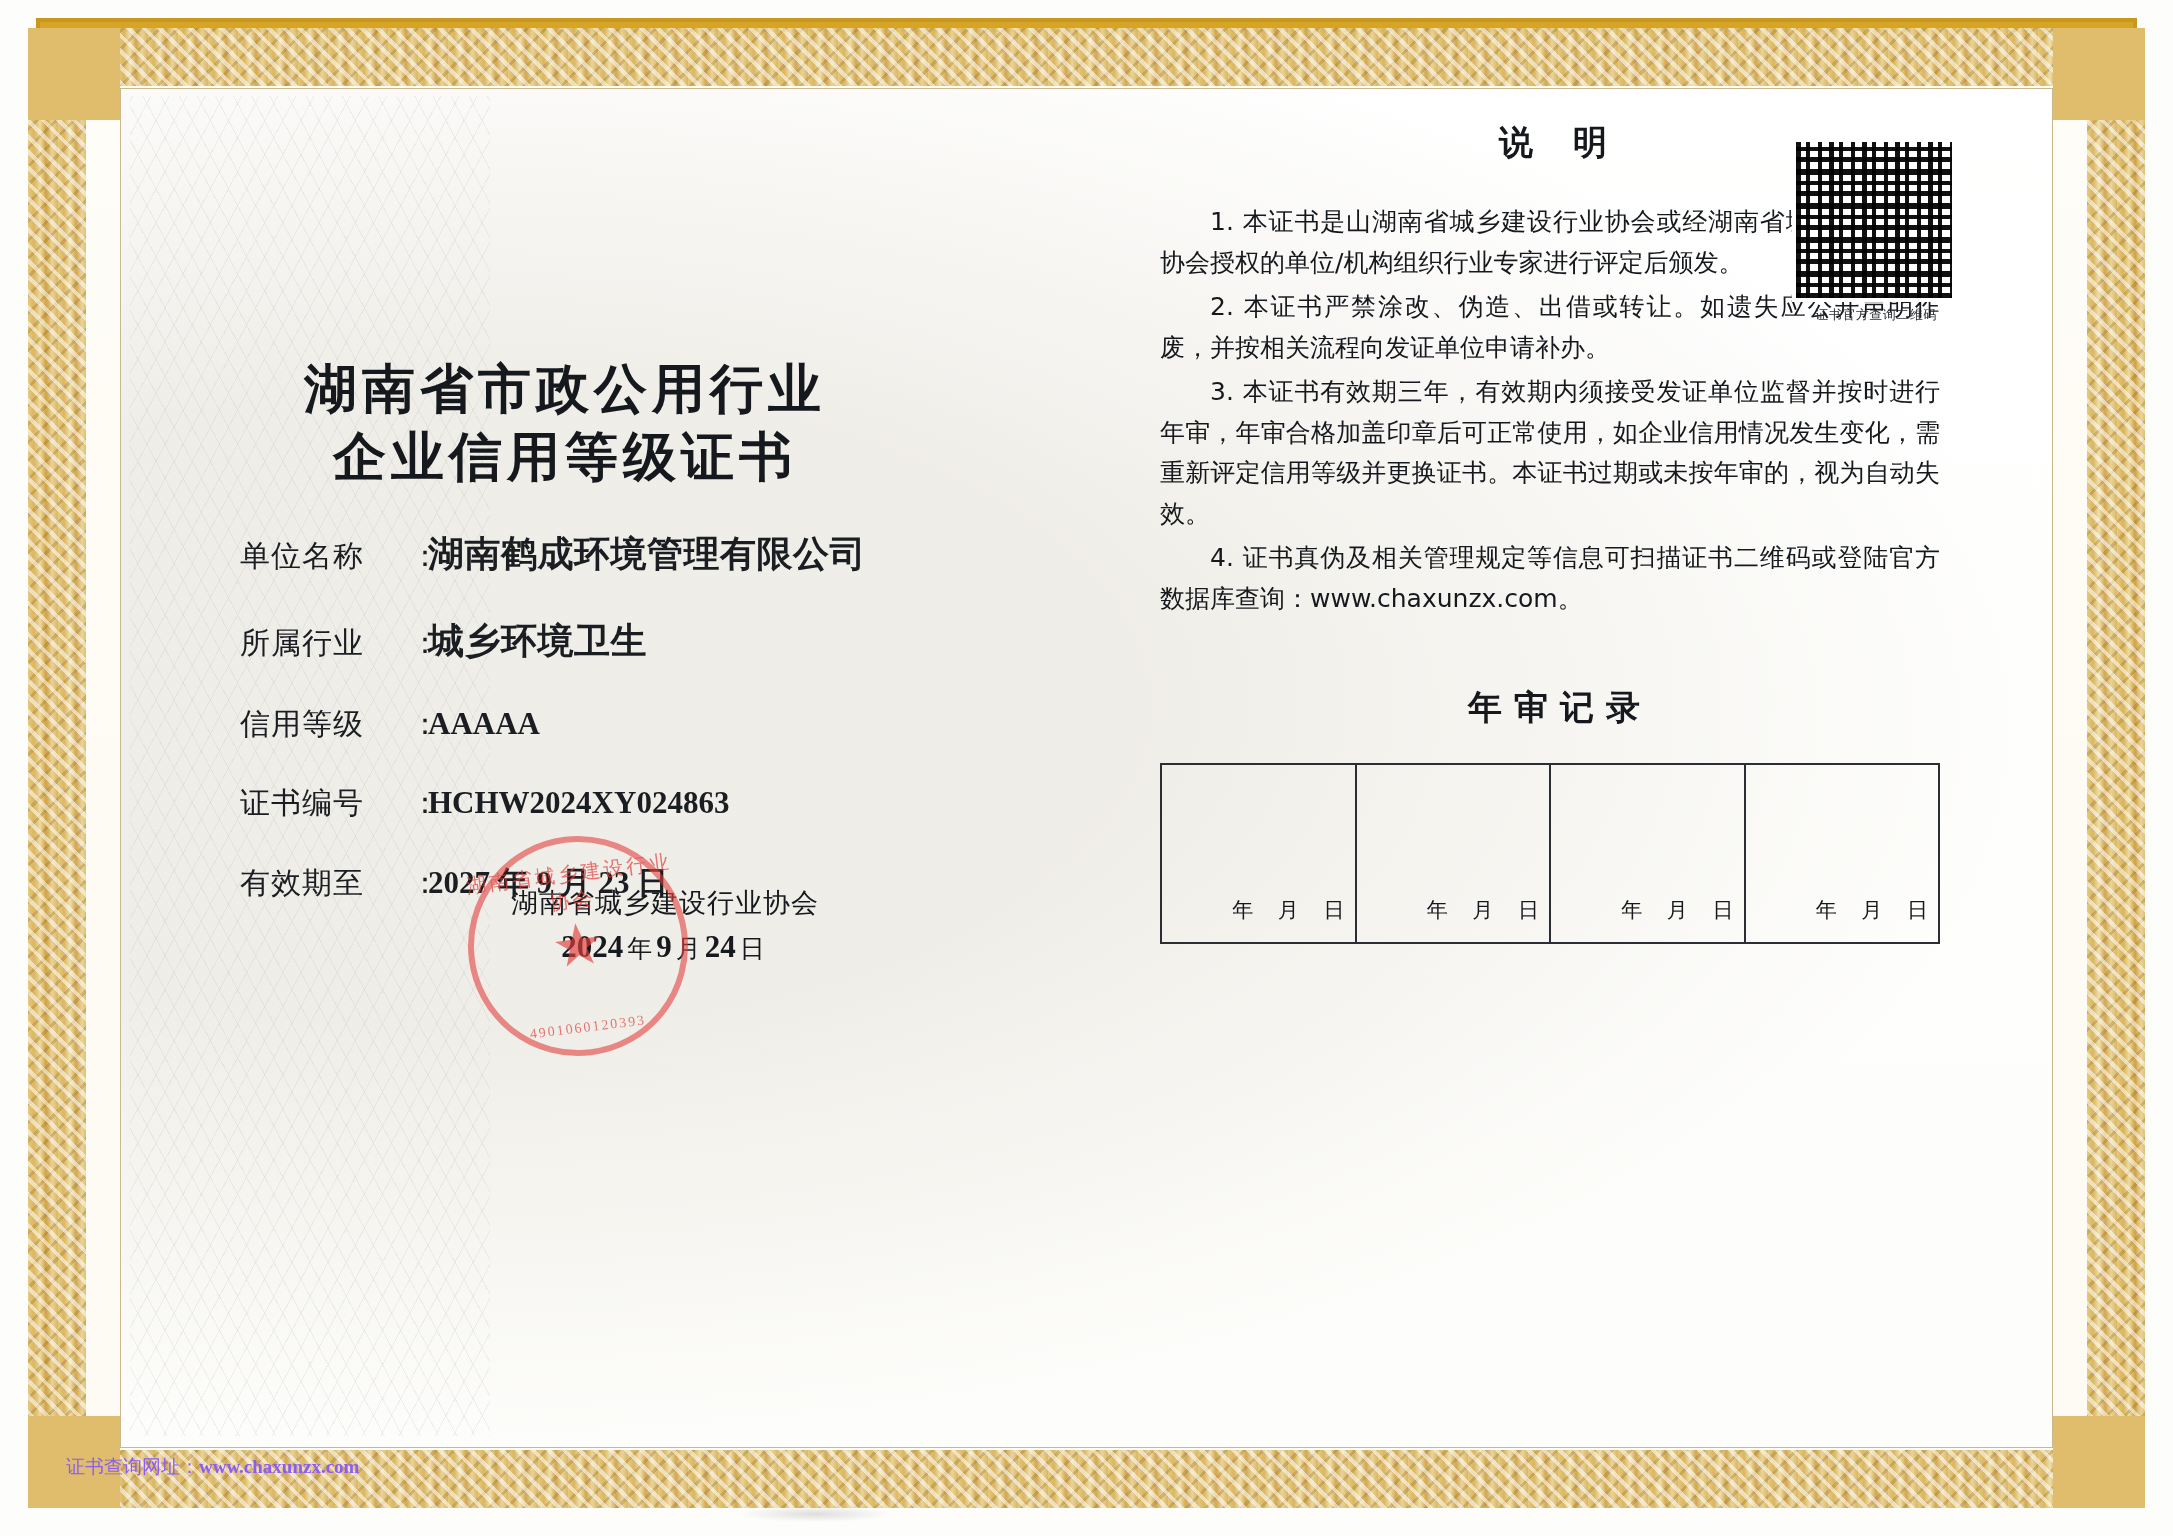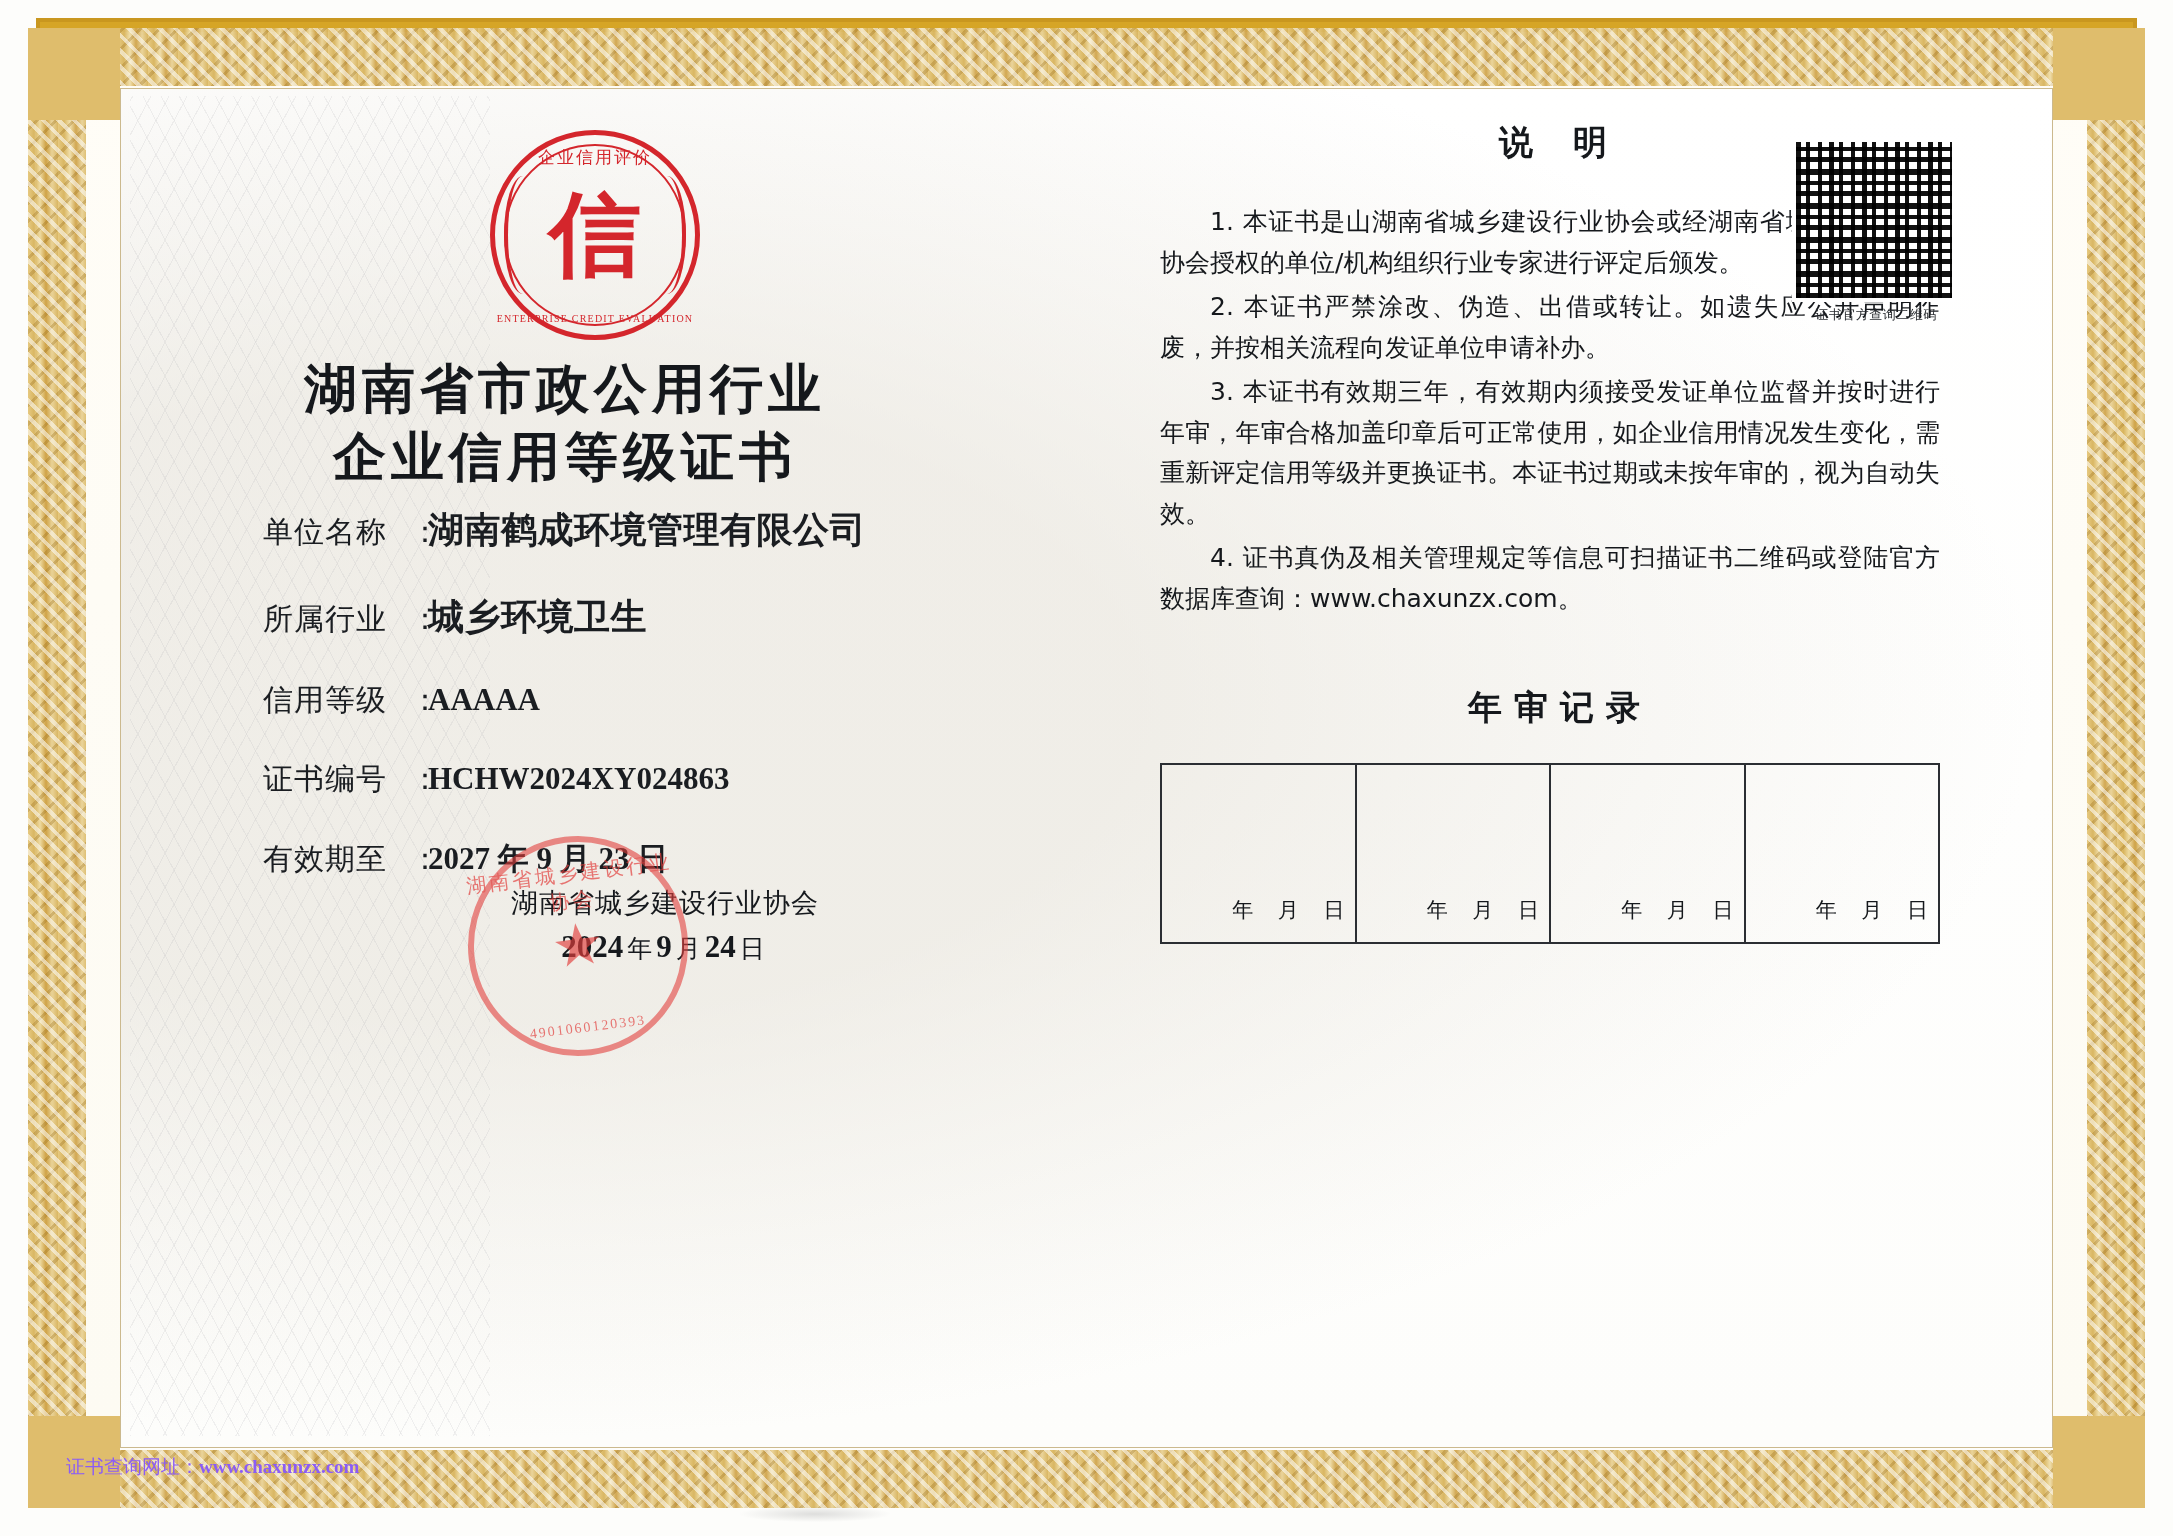--- a/index.html
+++ b/index.html
@@ -162,21 +162,21 @@
     font-size: 53px;
     letter-spacing: 5px;
     color: #15181c;
     line-height: 1.28;
     white-space: nowrap;
   }
 
   
   .fields {
     position: absolute;
-    left: 90px; top: 396px; width: 740px; text-align: center;
+    left: 90px; top: 420px; width: 740px;
   }
   .field-row {
     display: flex;
     align-items: baseline;
     margin-bottom: 38px;
     font-size: 30px;
     color: #1a1d21;
   }
   .field-label {
     width: 170px;
@@ -359,29 +359,20 @@
   <div class="corner c-tl"></div>
   <div class="corner c-tr"></div>
   <div class="corner c-bl"></div>
   <div class="corner c-br"></div>
 
   <div class="frame-inner"></div>
   <div class="guilloche"></div>
 
   <div class="content">
 
-    <div class="emblem">
-      <div class="ring"></div>
-      <div class="ring2"></div>
-      <div class="wheat-l"></div>
-      <div class="wheat-r"></div>
-      <div class="top-text">企业信用评价</div>
-      <div class="glyph">信</div>
-      <div class="bottom-text">ENTERPRISE CREDIT EVALUATION</div>
-    </div>
 
     <div class="title-block">
       <div class="title-line">湖南省市政公用行业</div>
       <div class="title-line">企业信用等级证书</div>
     </div>
 
     <div class="fields">
       <div class="field-row">
         <span class="field-label">单位名称</span>
         <span class="field-colon">：</span>

